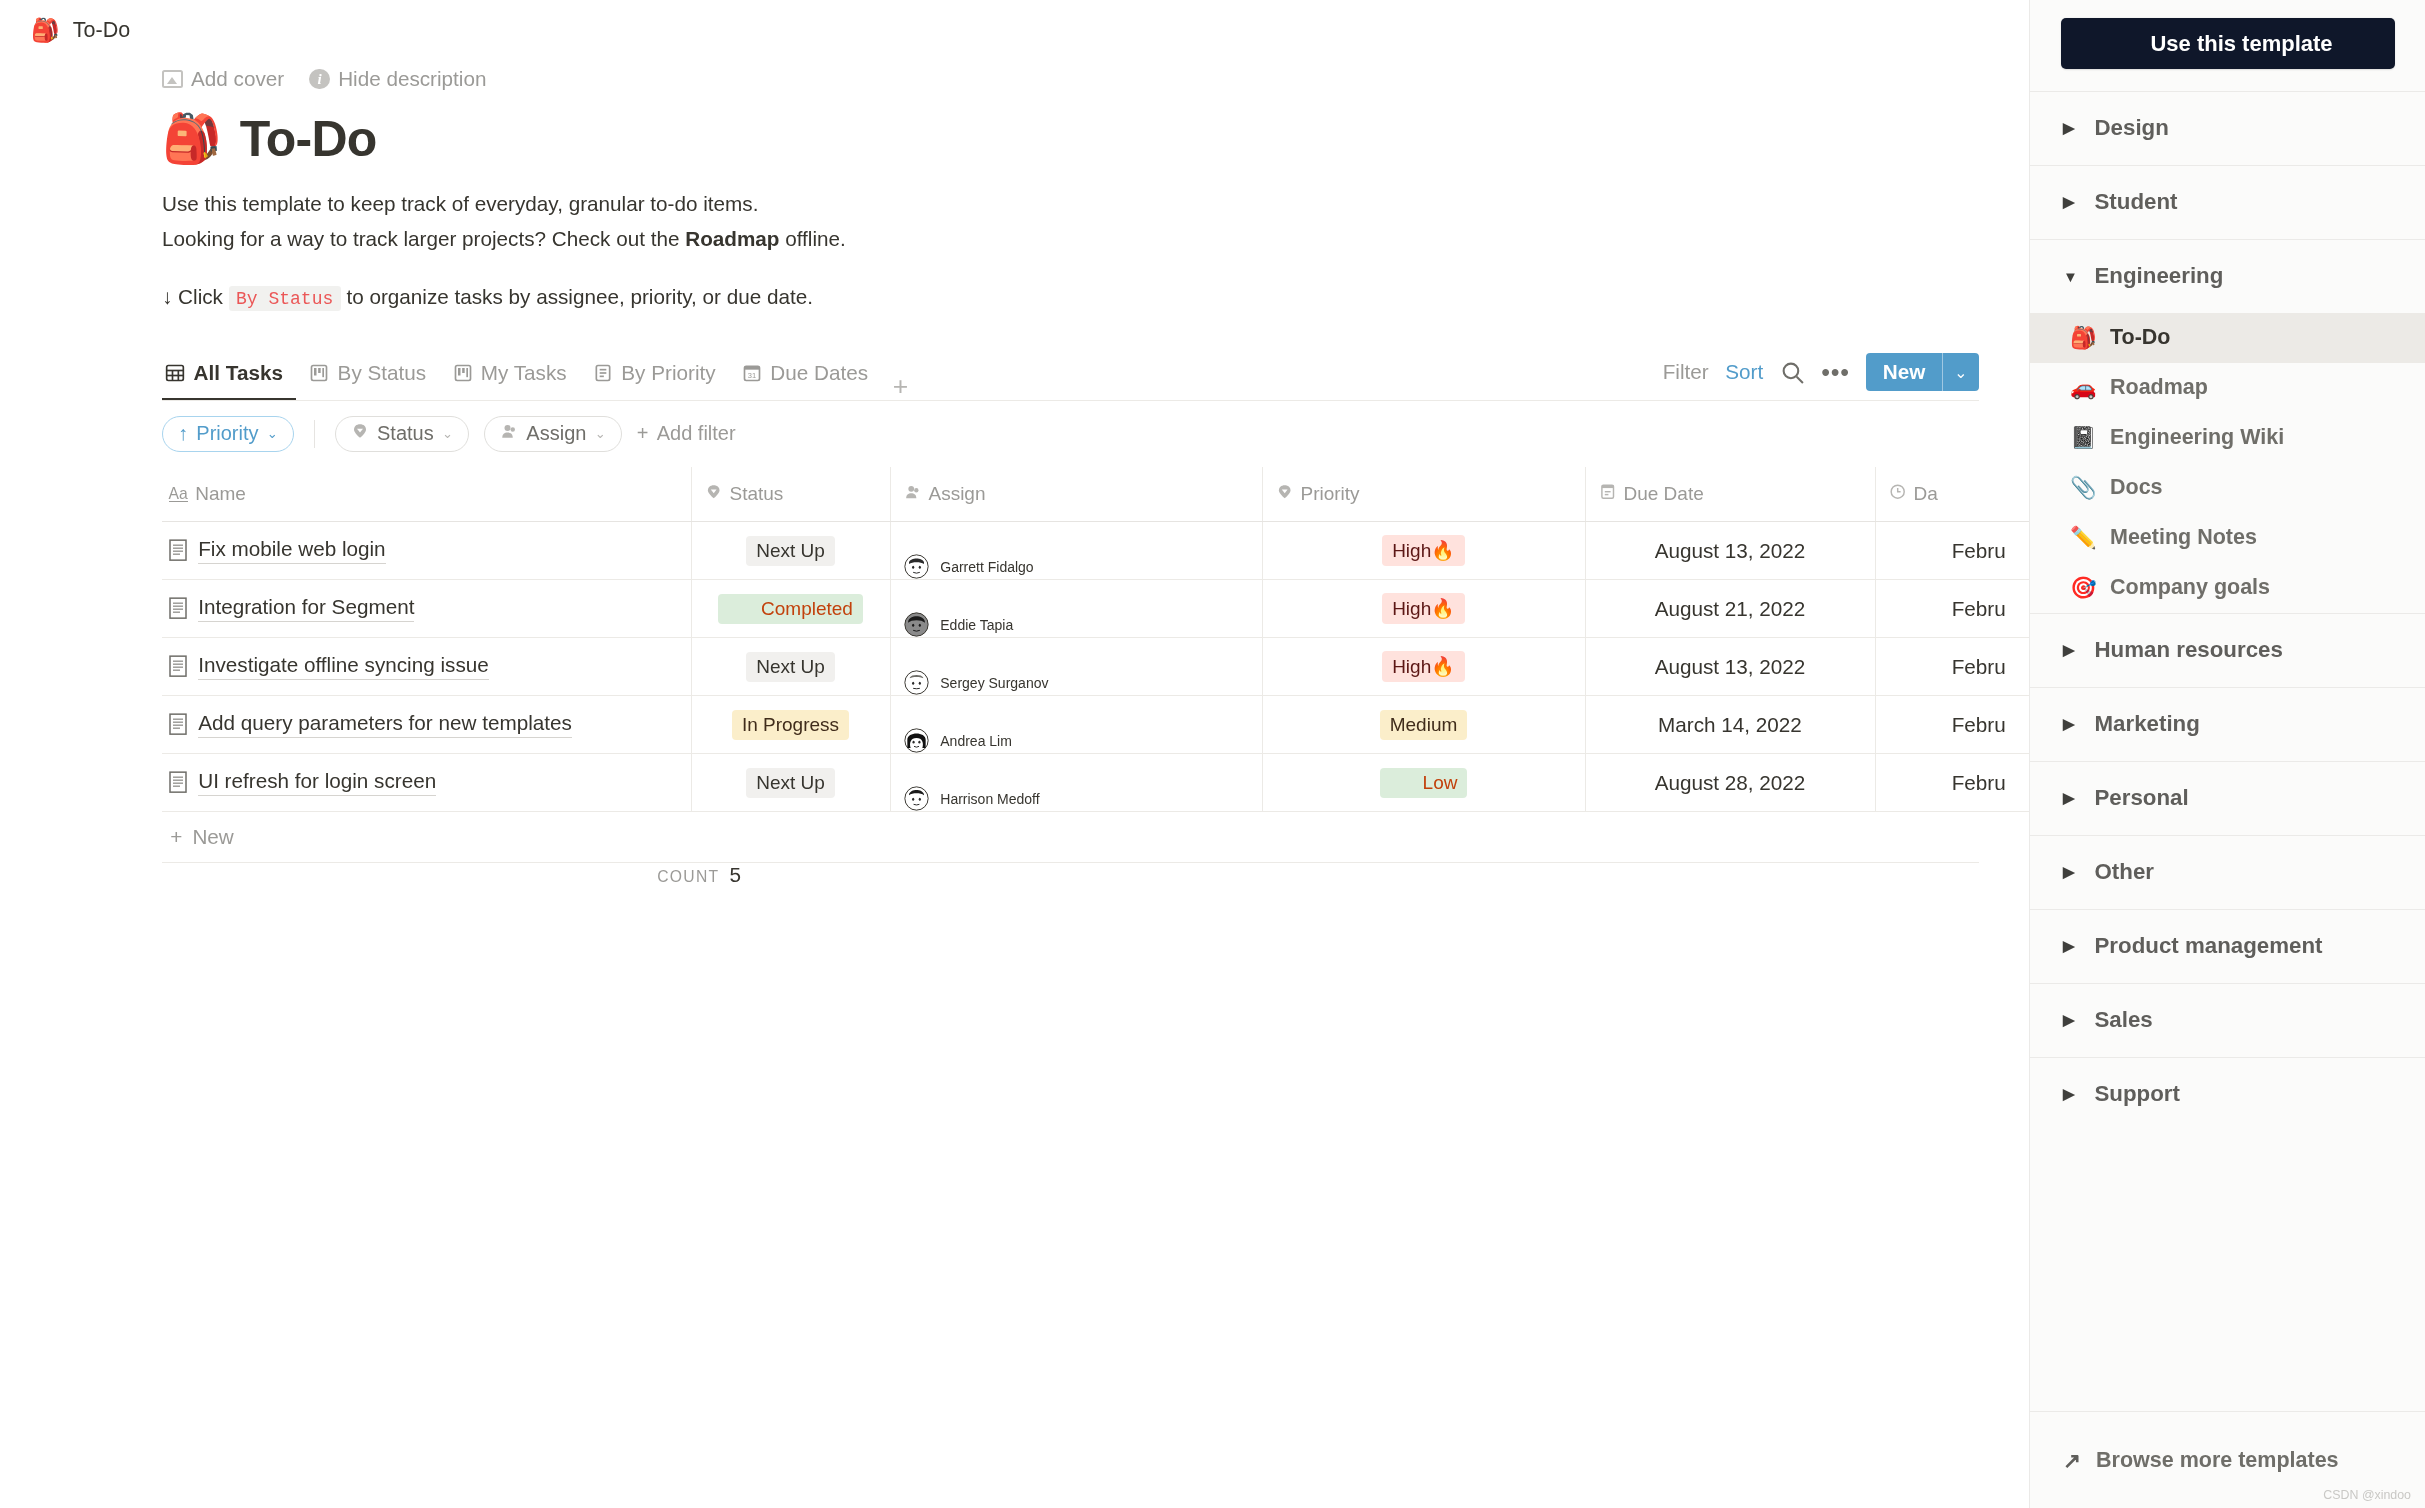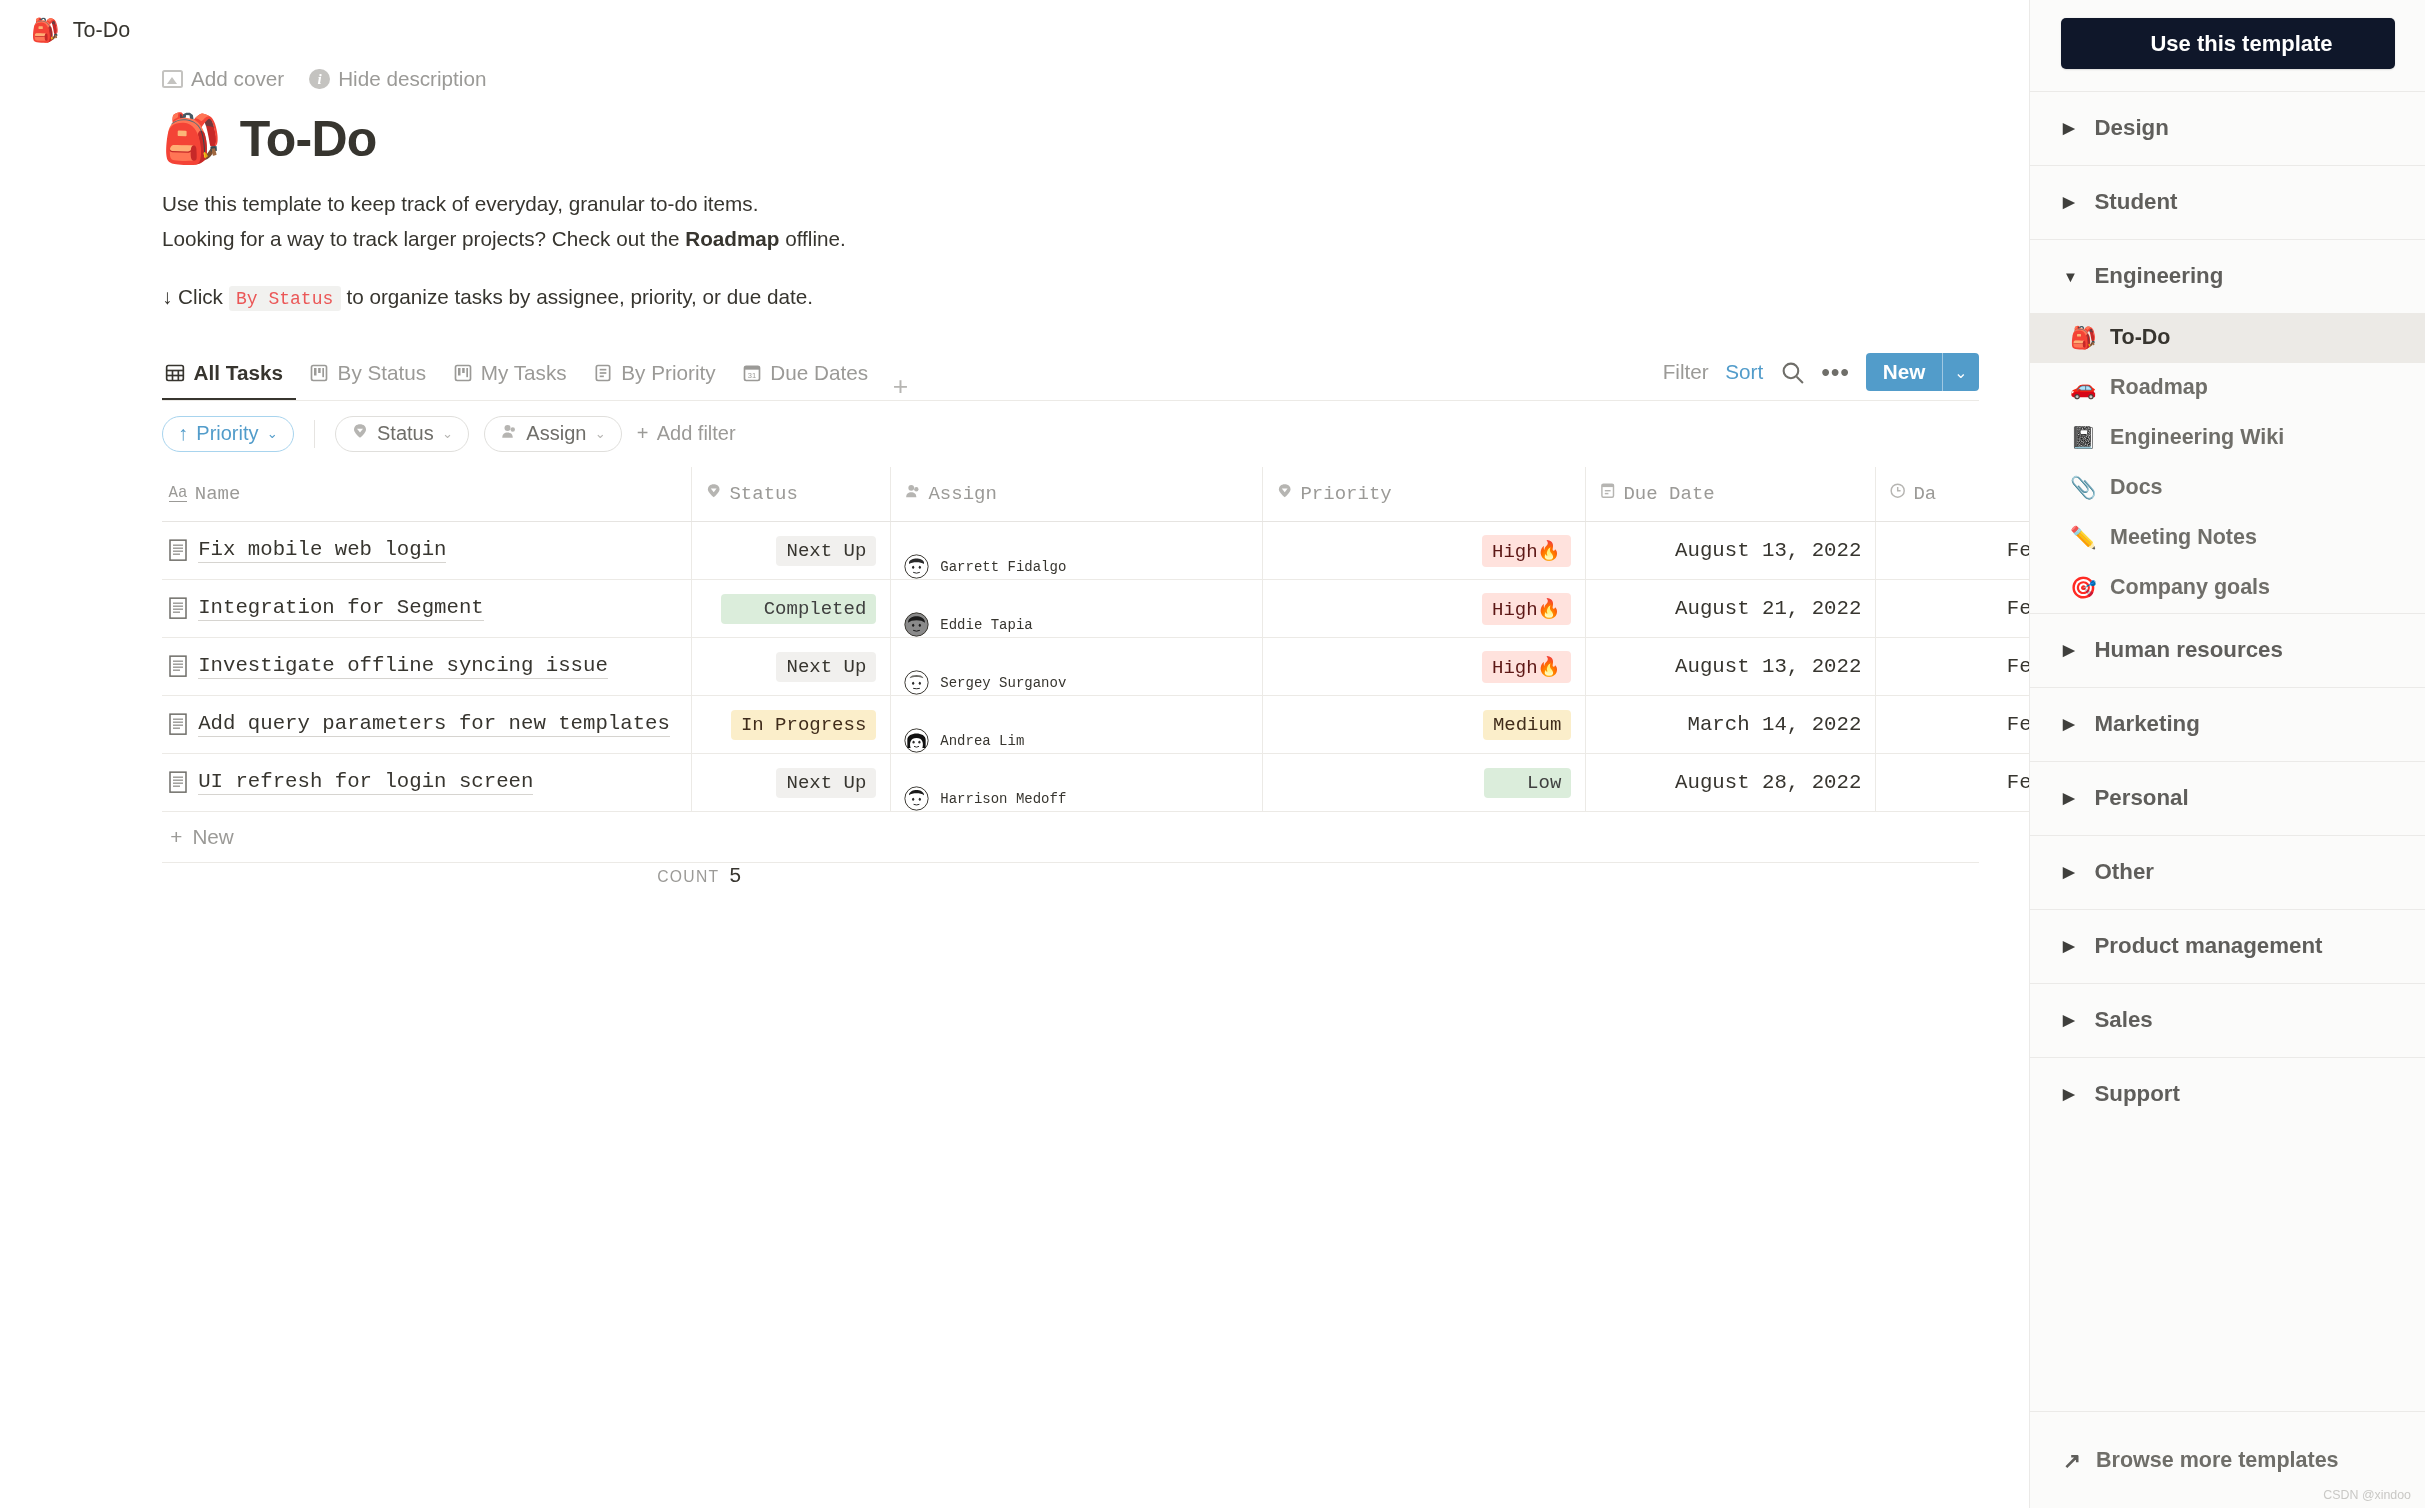--- a/index.html
+++ b/index.html
@@ -131,37 +131,37 @@
   .add-filter {
     display: flex; align-items: center; gap: 8.3px;
     font-size: 20px; color: #9b9a97;
   }
 
   
   .tbl { width: 100%; border-collapse: collapse; table-layout: fixed; }
   .tbl th, .tbl td {
     border-bottom: 0.8px solid #eceae6;
     border-right: 0.8px solid #eceae6;
-    text-align: right; vertical-align: middle;
+    text-align: center; vertical-align: middle;
     padding: 0 13.2px;
     height: 55px;
-    overflow: hidden; white-space: nowrap; font-family: Liberation Mono, monospace;
+    overflow: hidden; white-space: nowrap;
   }
   .tbl th { border-bottom: 0.8px solid #e6e4e1; }
   .tbl th:first-child, .tbl td:first-child { padding-left: 6.6px; }
   .tbl th:last-child, .tbl td:last-child { border-right: none; }
   .th-in { display: flex; align-items: center; gap: 7.4px; font-size: 19px; color: #9b9a97; font-weight: normal; }
   .th-aa { font-size: 15.7px; color: #9b9a97; border-bottom: 1.7px solid #9b9a97; line-height: 15px; }
 
   .cell-name { display: flex; align-items: center; gap: 11.6px; }
   .doc-ico { width: 18px; height: 22.3px; flex: 0 0 auto; }
   .name-link { font-size: 20.7px; color: #37352f; border-bottom: 0.8px solid #d6d4d0; padding-bottom: 1.7px; }
   .badge { display: inline-block; font-size: 19px; padding: 4.1px 10px; border-radius: 4.1px; }
   .b-gray { background: #f1f0ee; color: #37352f; }
-  .b-green { background: #dbeddb; color: #404040; padding-left: 43px; }
+  .b-green { background: #dbeddb; color: #c2410c; padding-left: 43px; }
   .b-yellow { background: #fbeeca; color: #402c1b; }
   .b-red { background: #ffe2dd; color: #5d1715; }
   .cell-person { display: flex; align-items: center; gap: 11.6px; font-size: 14px; color: #37352f; margin-top: 32px; }
   .avatar { width: 25px; height: 25px; border-radius: 50%; flex: 0 0 auto; overflow: hidden; background: #fff; }
   .date-txt { font-size: 20.7px; color: #37352f; }
 
   .new-row {
     display: flex; align-items: center; gap: 10px;
     height: 51px; padding-left: 8.3px;
     font-size: 20.7px; color: #9b9a97;

